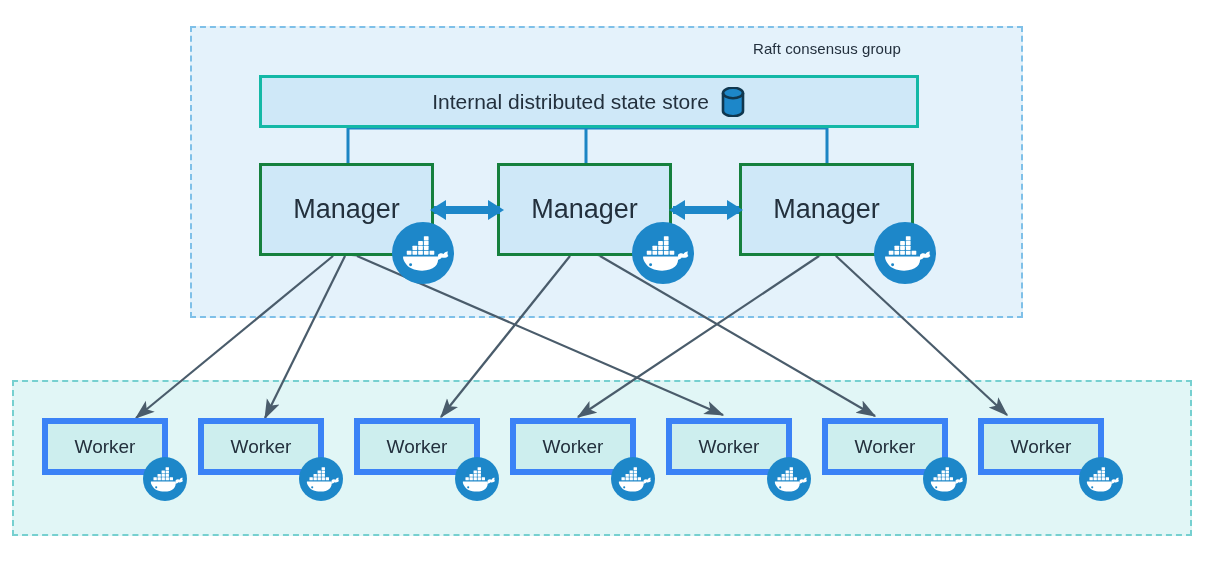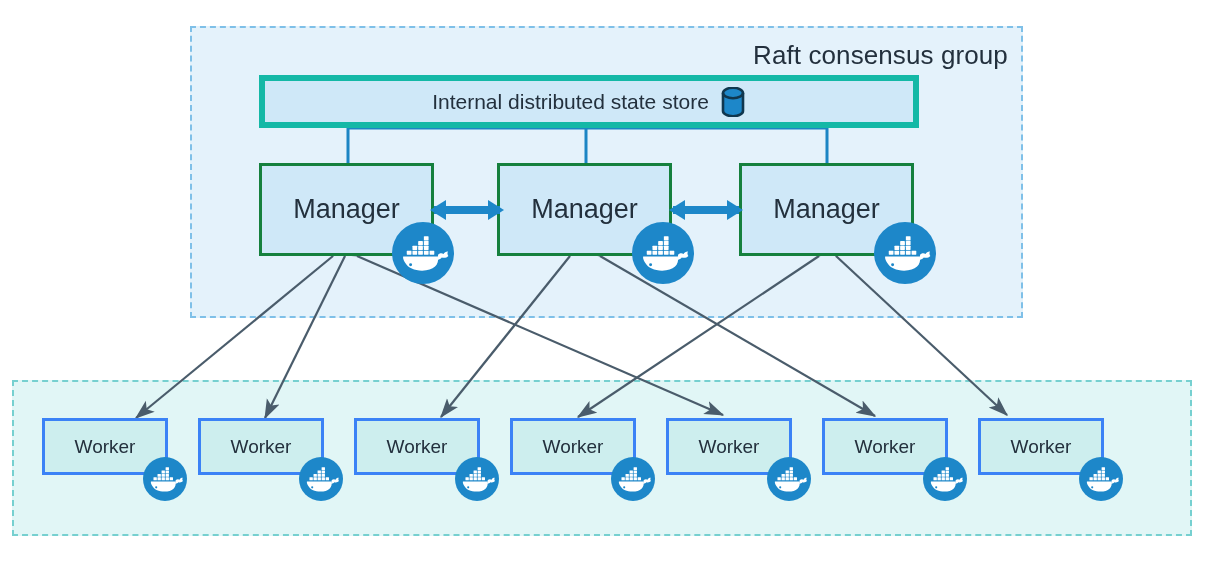--- a/index.html
+++ b/index.html
@@ -43,21 +43,21 @@
     left: 12px;
     top: 380px;
     width: 1180px;
     height: 156px;
     background: #e1f6f6;
     border: 2px dashed #76d0d0;
   }
   .group-label {
     position: absolute;
     color: #23303d;
-    font-size: 26px;
+    font-size: 15px;
     white-space: nowrap;
     letter-spacing: 0.1px;
   }
   .label-raft {
     right: 26px;
     top: 14px;
   }
   .label-gossip {
     right: 18px;
     bottom: 10px;
@@ -68,36 +68,36 @@
     position: absolute;
     box-sizing: border-box;
     display: flex;
     align-items: center;
     justify-content: center;
     color: #23303d;
     white-space: nowrap;
   }
   .statestore {
     background: #cfe8f8;
-    border: 6px solid #14b8a6;
+    border: 3px solid #14b8a6;
     font-size: 21px;
   }
   .statestore .ss-inner {
     display: flex;
     align-items: center;
     gap: 11px;
   }
   .manager {
     background: #cfe8f8;
     border: 3px solid #15803d;
     font-size: 27px;
   }
   .worker {
     background: #cdeeee;
-    border: 3px solid #3b82f6;
+    border: 6px solid #3b82f6;
     font-size: 19px;
   }
 
   
   .whale {
     position: absolute;
     border-radius: 50%;
     background: #1d87c9;
     display: flex;
     align-items: center;

